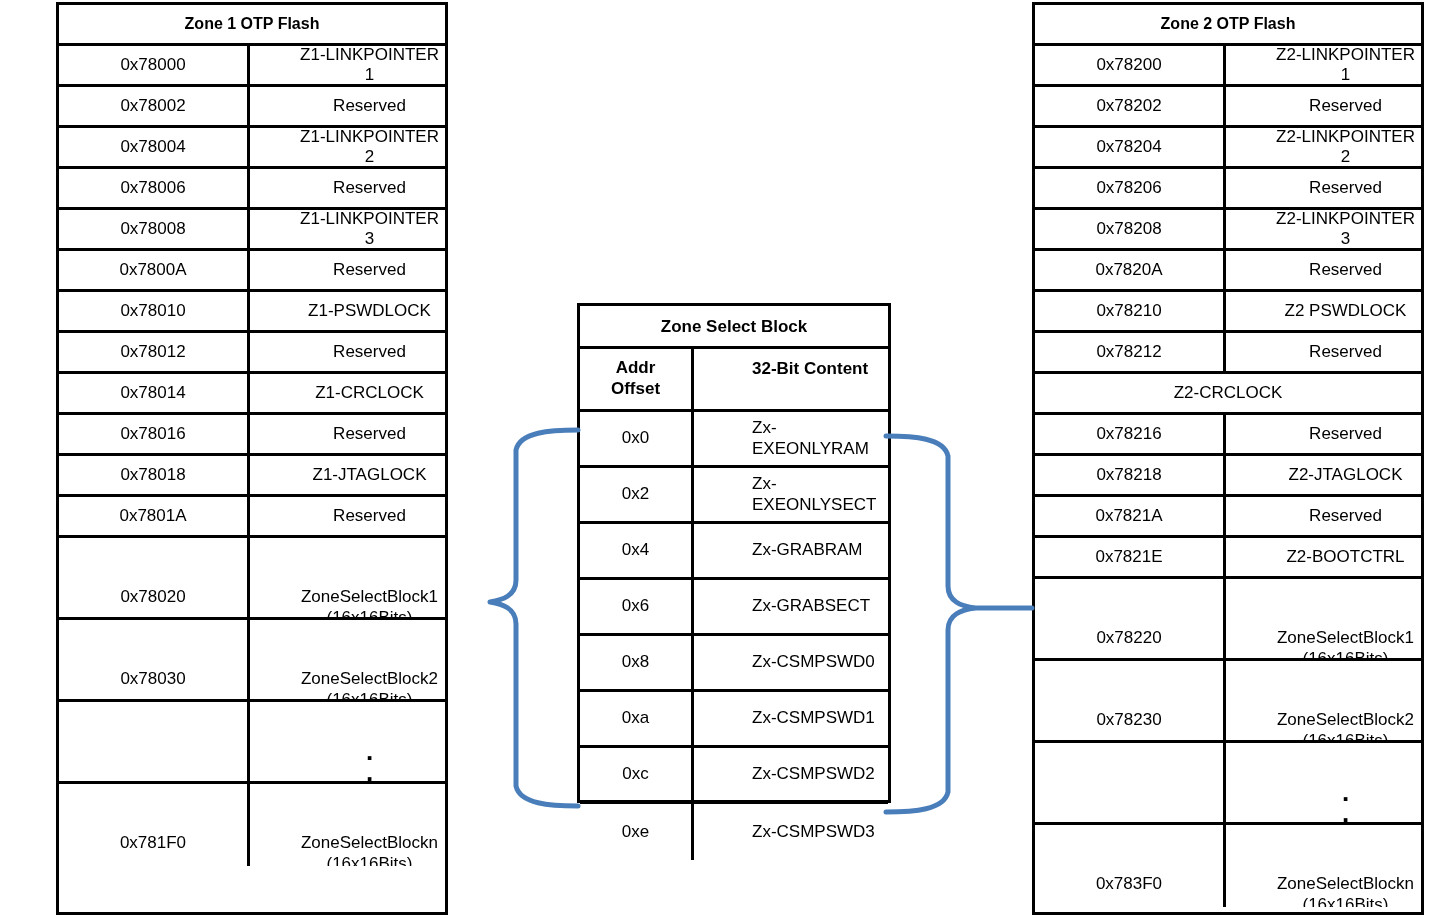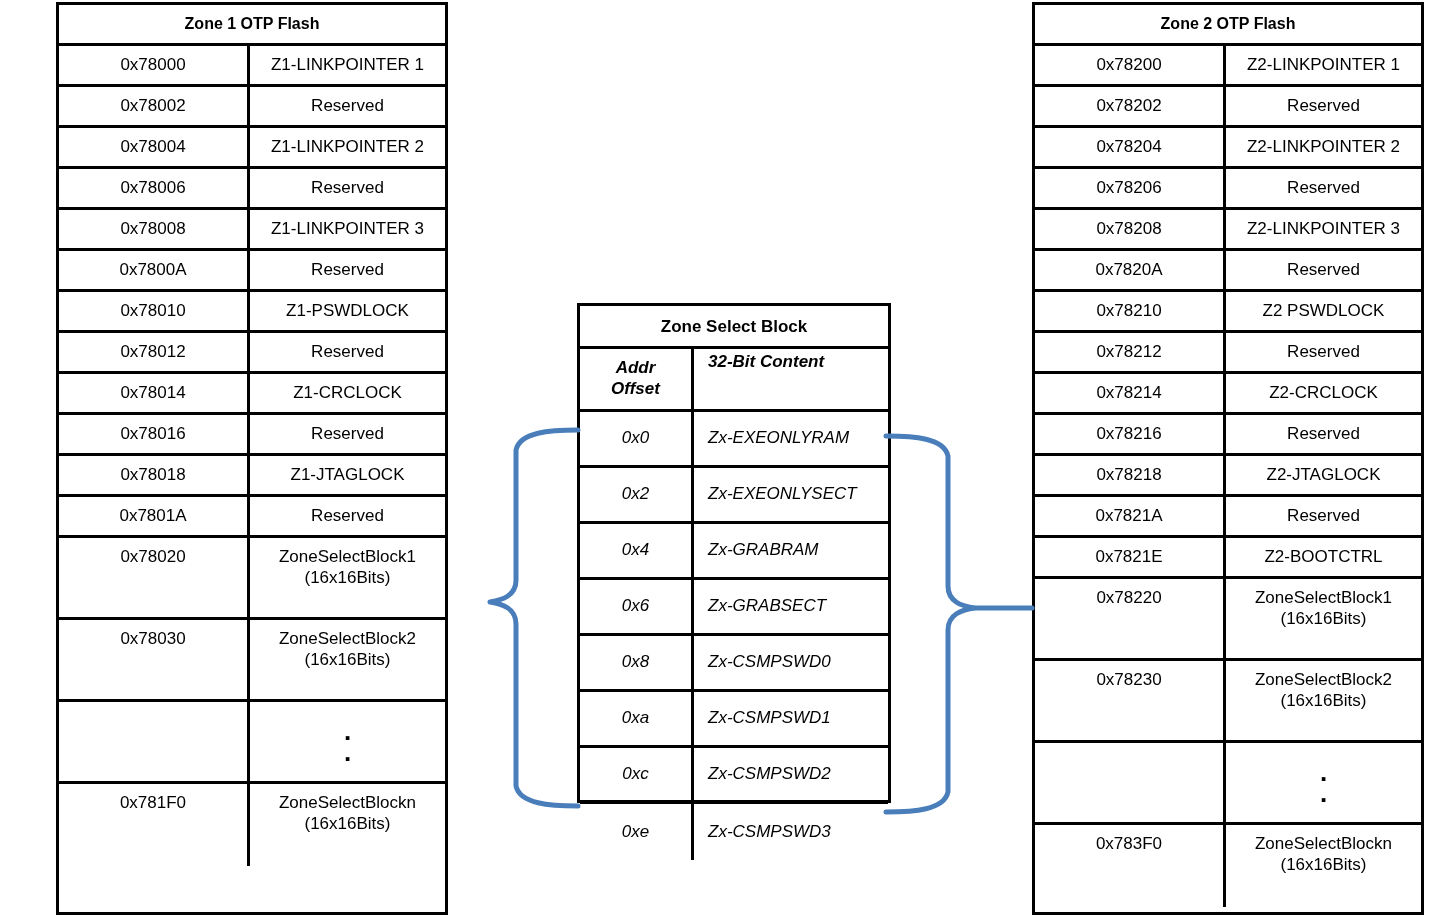--- a/index.html
+++ b/index.html
@@ -27,20 +27,21 @@
   .memtable {
     position: absolute;
     border: 3px solid #000;
     box-sizing: border-box;
     background: #fff;
   }
   .memtable .trow {
     display: flex;
     box-sizing: border-box;
     border-bottom: 3px solid #000;
+    gap: 44px;
   }
   .memtable .trow:last-child {
     border-bottom: none;
   }
   .memtable .title-row {
     display: block;
     text-align: center;
     font-weight: bold;
     box-sizing: border-box;
     border-bottom: 3px solid #000;
@@ -93,20 +94,21 @@
   .zonetable .trow:not(.tall) .cell {
     align-items: center;
   }
   
   .zonetable .trow.tall .cell {
     align-items: flex-start;
     padding-top: 9px;
   }
   .zonetable .trow.tall .cell-inner {
     line-height: 1.22;
+    margin-top: 40px;
   }
 
   .ellipsis-mark {
     font-size: 17px;
     line-height: 1.0;
     letter-spacing: 0;
   }
   .ellipsis-mark span {
     display: block;
     font-size: 26px;
@@ -137,25 +139,24 @@
     width: 114px;
     flex: 0 0 114px;
   }
   #zsb-table .cell.content {
     flex: 1 1 auto;
     justify-content: flex-start;
     padding-left: 14px;
   }
   #zsb-table .cell {
     align-items: center;
-    font-style: italic;
   }
   #zsb-table .trow.head .cell.content {
     align-items: flex-start;
-    padding-top: 3px;
+    padding-top: 10px;
   }
   #zsb-table .cell .cell-inner {
     font-size: 17px;
   }
   #zsb-table .cell.content .cell-inner {
     text-align: left;
   }
   #zsb-table .trow.head .cell.addr .cell-inner {
     line-height: 1.22;
   }
@@ -454,23 +455,20 @@
     </div>
     <div class="trow">
       <div class="cell addr">
           <div class="cell-inner">0x78212</div>
         </div>
       <div class="cell content">
           <div class="cell-inner">Reserved</div>
         </div>
     </div>
     <div class="trow">
-      <div class="cell addr">
-          <div class="cell-inner">0x78214</div>
-        </div>
       <div class="cell content">
           <div class="cell-inner">Z2-CRCLOCK</div>
         </div>
     </div>
     <div class="trow">
       <div class="cell addr">
           <div class="cell-inner">0x78216</div>
         </div>
       <div class="cell content">
           <div class="cell-inner">Reserved</div>

